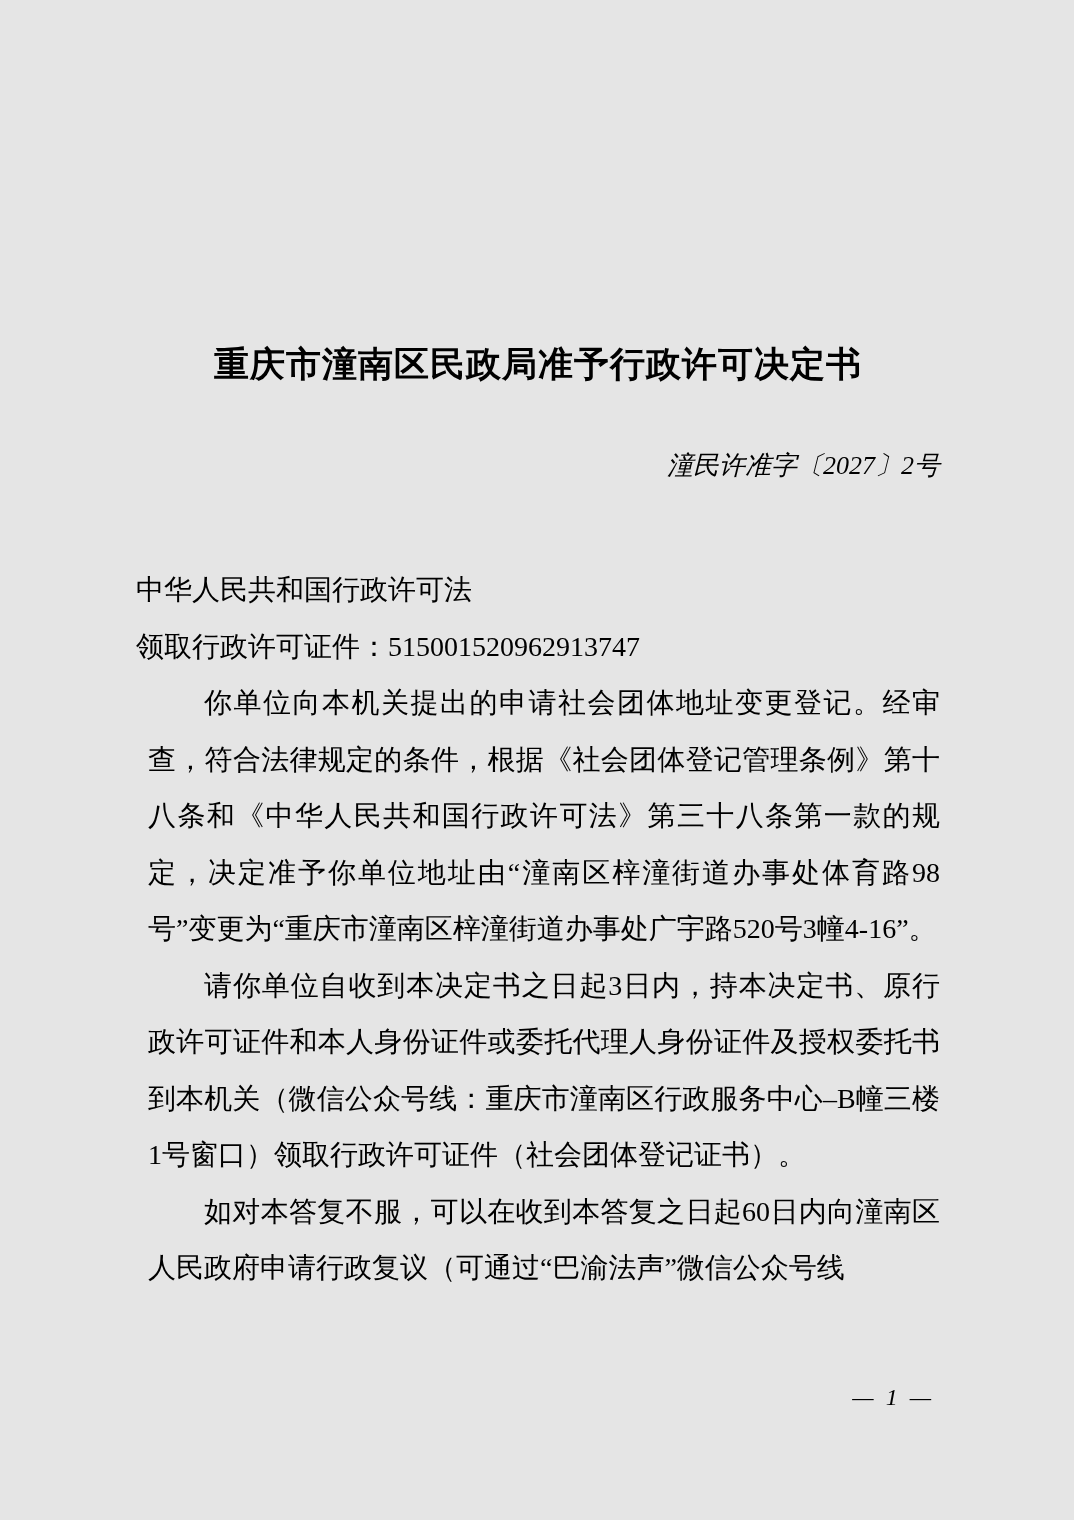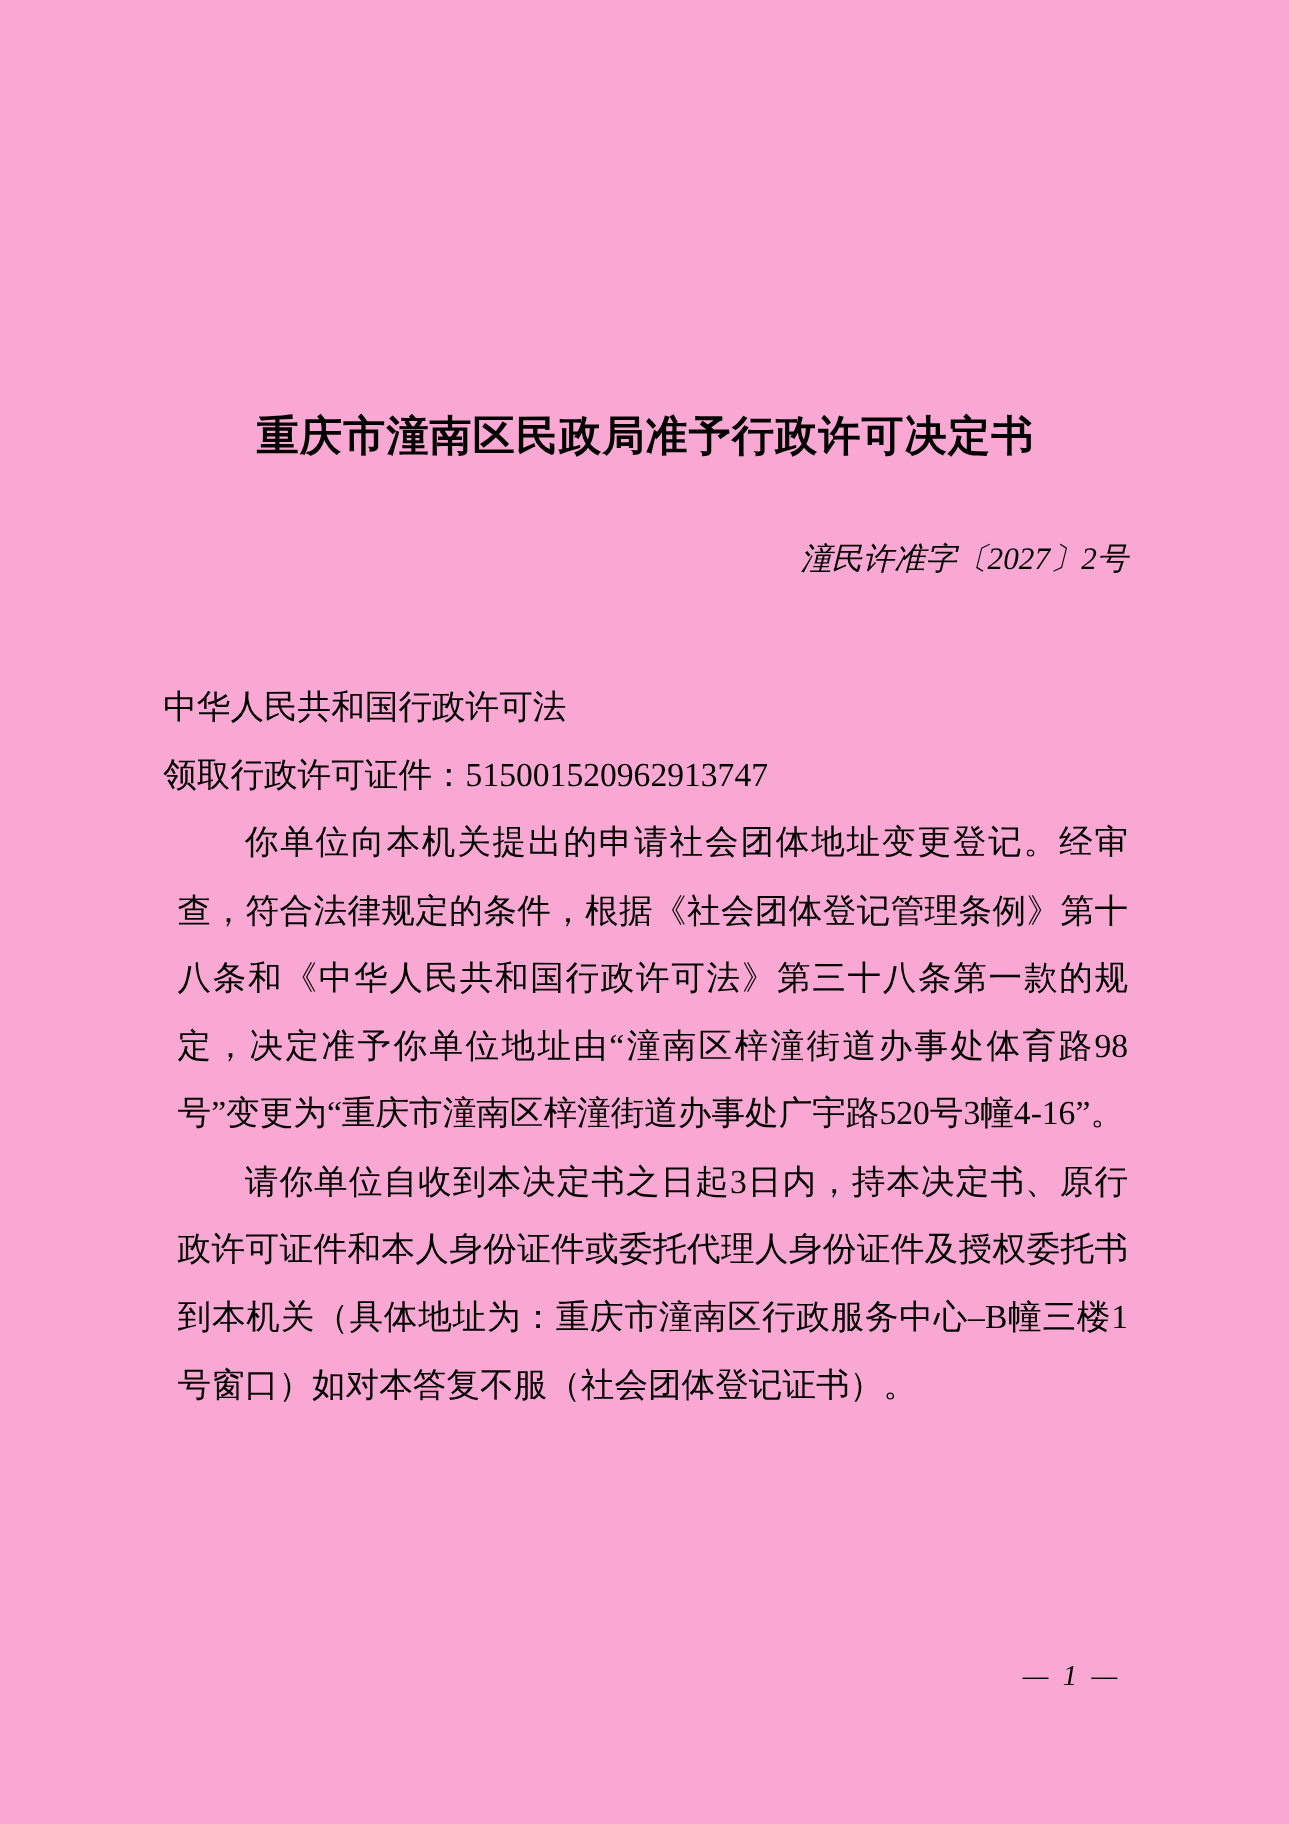--- a/index.html
+++ b/index.html
@@ -13,21 +13,21 @@
     color: #000000;
     font-family: "Liberation Serif", "DejaVu Serif", serif;
   }
   .page {
     position: relative;
     box-sizing: border-box;
     width: 1074px;
     height: 1520px;
     padding: 342px 134px 0 136px;
     overflow: hidden;
-    background: #f9a8d4;
+    background: #e5e5e5;
   }
   .title {
     margin: 0;
     text-align: center;
     font-size: 35px;
     font-weight: bold;
     font-family: "DejaVu Sans", "Liberation Sans", sans-serif;
     letter-spacing: 1px;
     line-height: 44px;
   }
@@ -72,20 +72,21 @@
   <div class="doc-number">潼民许准字〔2027〕2号</div>
 
   <div class="body-block">
 
     <p>中华人民共和国行政许可法</p>
 
     <p>领取行政许可证件：515001520962913747</p>
 
     <p class="indent">你单位向本机关提出的申请社会团体地址变更登记。经审查，符合法律规定的条件，根据《社会团体登记管理条例》第十八条和《中华人民共和国行政许可法》第三十八条第一款的规定，决定准予你单位地址由“潼南区梓潼街道办事处体育路98号”变更为“重庆市潼南区梓潼街道办事处广宇路520号3幢4-16”。</p>
 
-    <p class="indent">请你单位自收到本决定书之日起3日内，持本决定书、原行政许可证件和本人身份证件或委托代理人身份证件及授权委托书到本机关（具体地址为：重庆市潼南区行政服务中心–B幢三楼1号窗口）如对本答复不服（社会团体登记证书）。</p>
+    <p class="indent">请你单位自收到本决定书之日起3日内，持本决定书、原行政许可证件和本人身份证件或委托代理人身份证件及授权委托书到本机关（微信公众号线：重庆市潼南区行政服务中心–B幢三楼1号窗口）领取行政许可证件（社会团体登记证书）。</p>
 
+    <p class="indent">如对本答复不服，可以在收到本答复之日起60日内向潼南区人民政府申请行政复议（可通过“巴渝法声”微信公众号线</p>
 
   </div>
 
   <div class="page-number">— 1 —</div>
 
 </div>
 
 </body></html>

